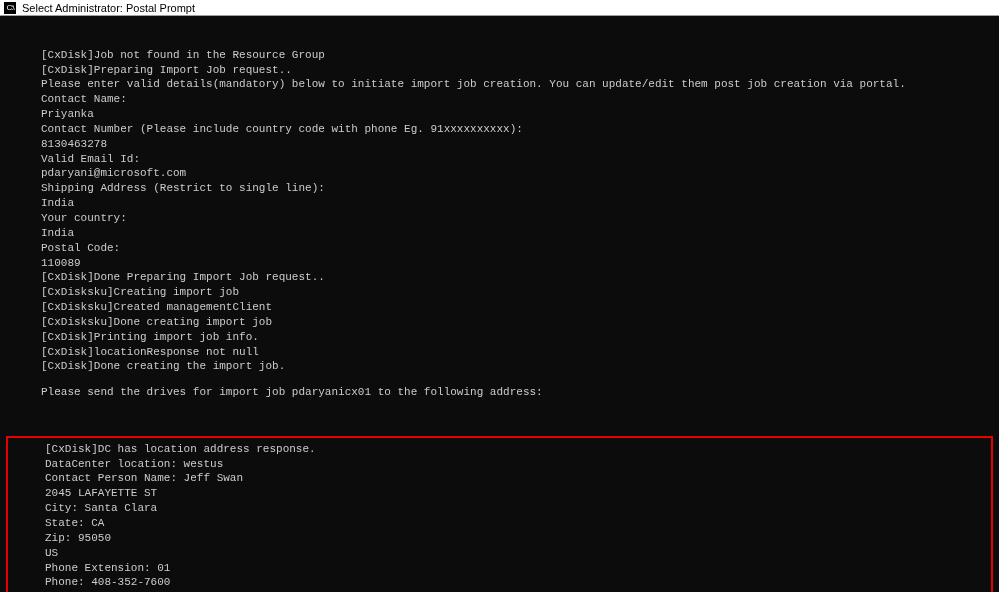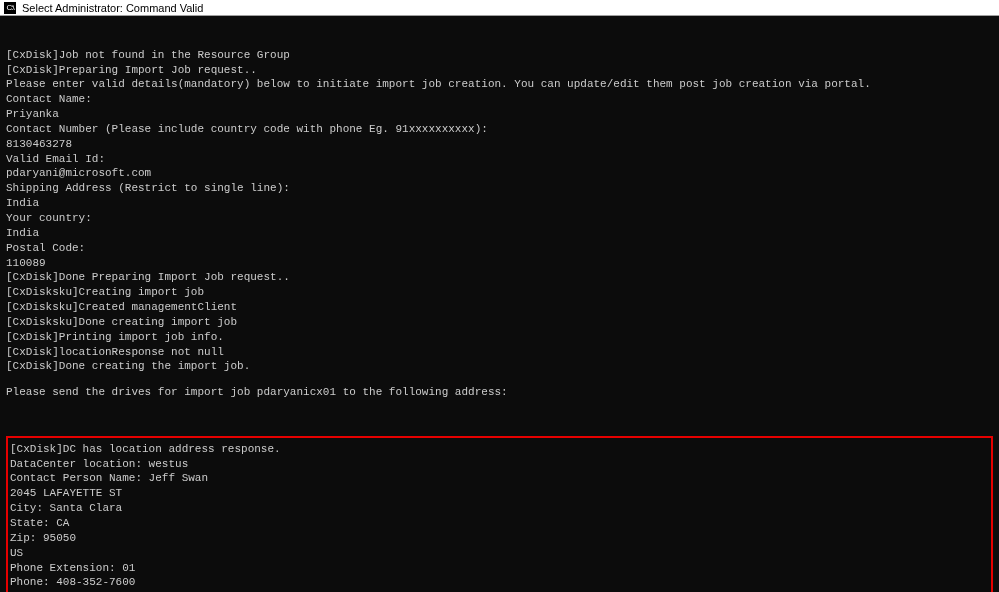--- a/index.html
+++ b/index.html
@@ -39,27 +39,27 @@
       background: #0c0c0c;
       padding: 2px 6px;
       white-space: pre;
       line-height: 1.35;
     }
     .highlight-box {
       border: 2px solid #e60000;
       margin-top: 6px;
       padding: 4px 2px;
     }
-    .line { display: block; min-height: 1em; }
+    .line { display: block; min-height: 1em; margin-left: 35px; }
     .blank { display: block; height: 1em; }
   </style>
 </head>
 <body>
 
 <div class="titlebar">
   <span class="titlebar-icon">C:\</span>
-  <span>Select Administrator: Command Valid</span>
+  <span>Select Administrator: Postal Prompt</span>
 </div>
 
 <div class="terminal">
   <div id="top-section"><span class="line">[CxDisk]Job not found in the Resource Group</span><span class="line">[CxDisk]Preparing Import Job request..</span><span class="line">Please enter valid details(mandatory) below to initiate import job creation. You can update/edit them post job creation via portal.</span><span class="line">Contact Name:</span><span class="line">Priyanka</span><span class="line">Contact Number (Please include country code with phone Eg. 91xxxxxxxxxx):</span><span class="line">8130463278</span><span class="line">Valid Email Id:</span><span class="line">pdaryani@microsoft.com</span><span class="line">Shipping Address (Restrict to single line):</span><span class="line">India</span><span class="line">Your country:</span><span class="line">India</span><span class="line">Postal Code:</span><span class="line">110089</span><span class="line">[CxDisk]Done Preparing Import Job request..</span><span class="line">[CxDisksku]Creating import job</span><span class="line">[CxDisksku]Created managementClient</span><span class="line">[CxDisksku]Done creating import job</span><span class="line">[CxDisk]Printing import job info.</span><span class="line">[CxDisk]locationResponse not null</span><span class="line">[CxDisk]Done creating the import job.</span><span class="blank"></span><span class="line">Please send the drives for import job pdaryanicx01 to the following address:</span></div>
   <div class="highlight-box" id="boxed-section"><span class="line">[CxDisk]DC has location address response.</span><span class="line">DataCenter location: westus</span><span class="line">Contact Person Name: Jeff Swan</span><span class="line">2045 LAFAYETTE ST</span><span class="line">City: Santa Clara</span><span class="line">State: CA</span><span class="line">Zip: 95050</span><span class="line">US</span><span class="line">Phone Extension: 01</span><span class="line">Phone: 408-352-7600</span><span class="blank"></span></div>
 </div>
 
 </body></html>

